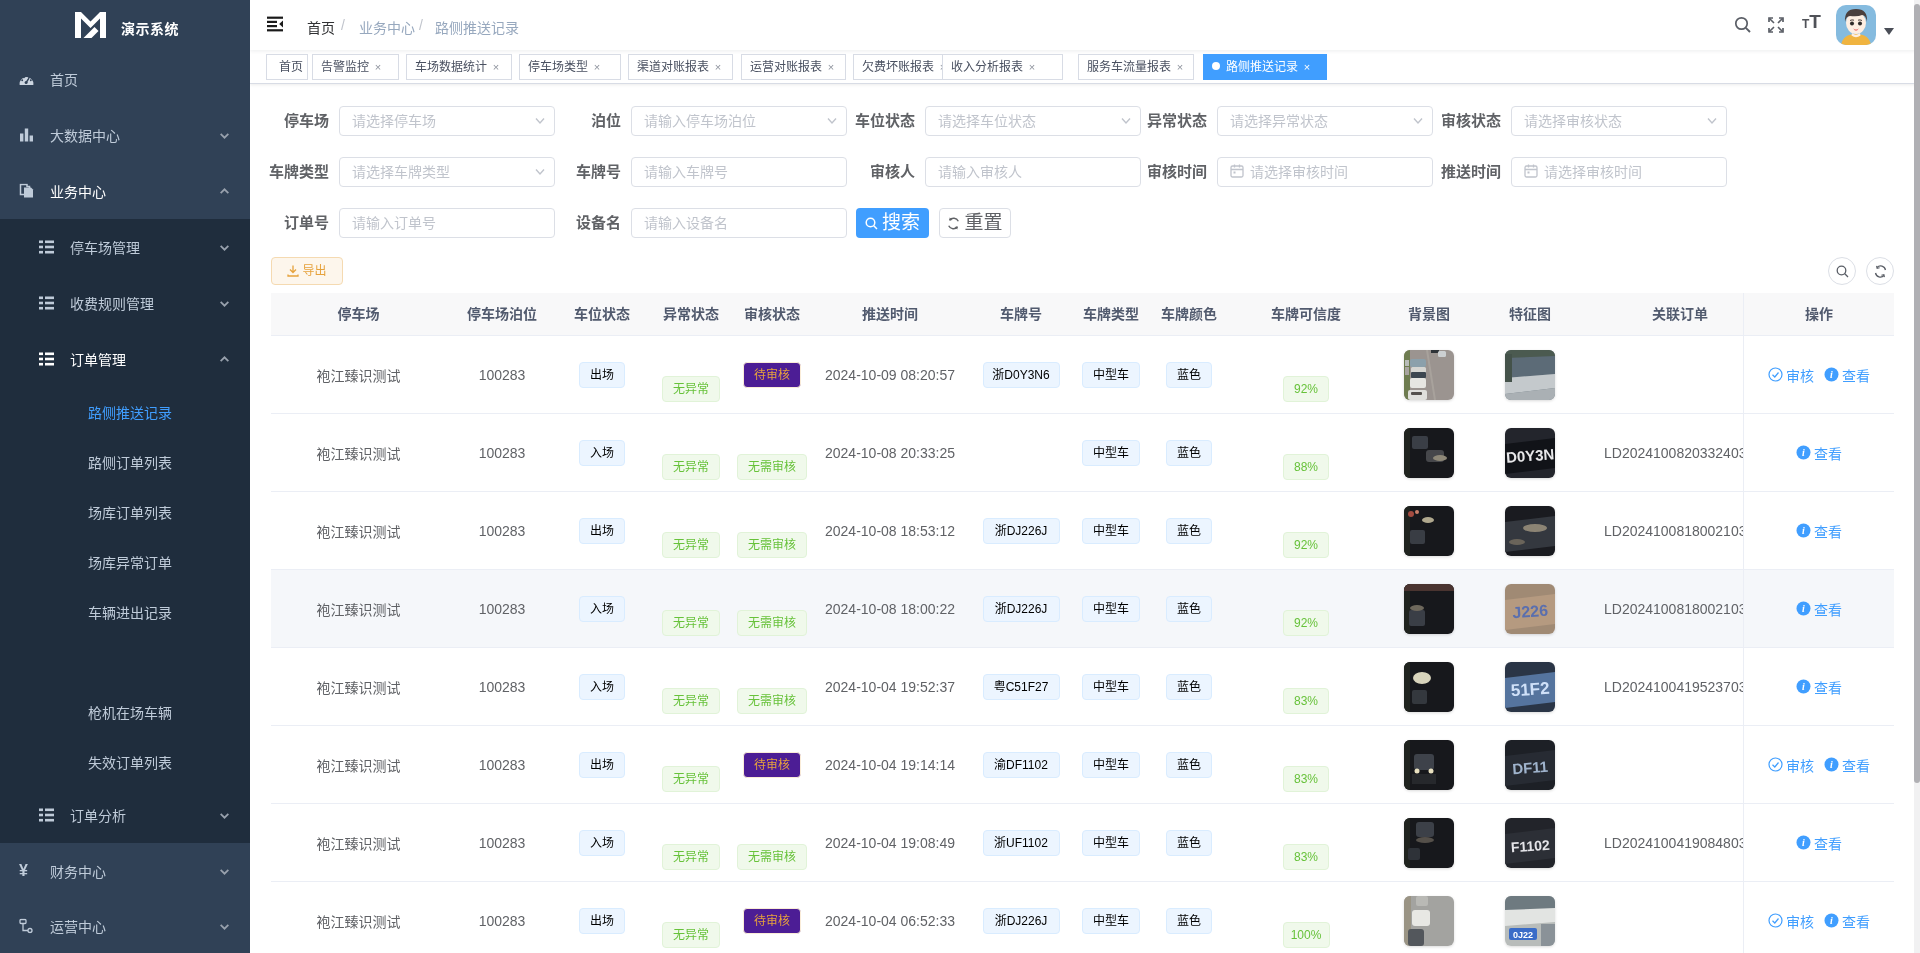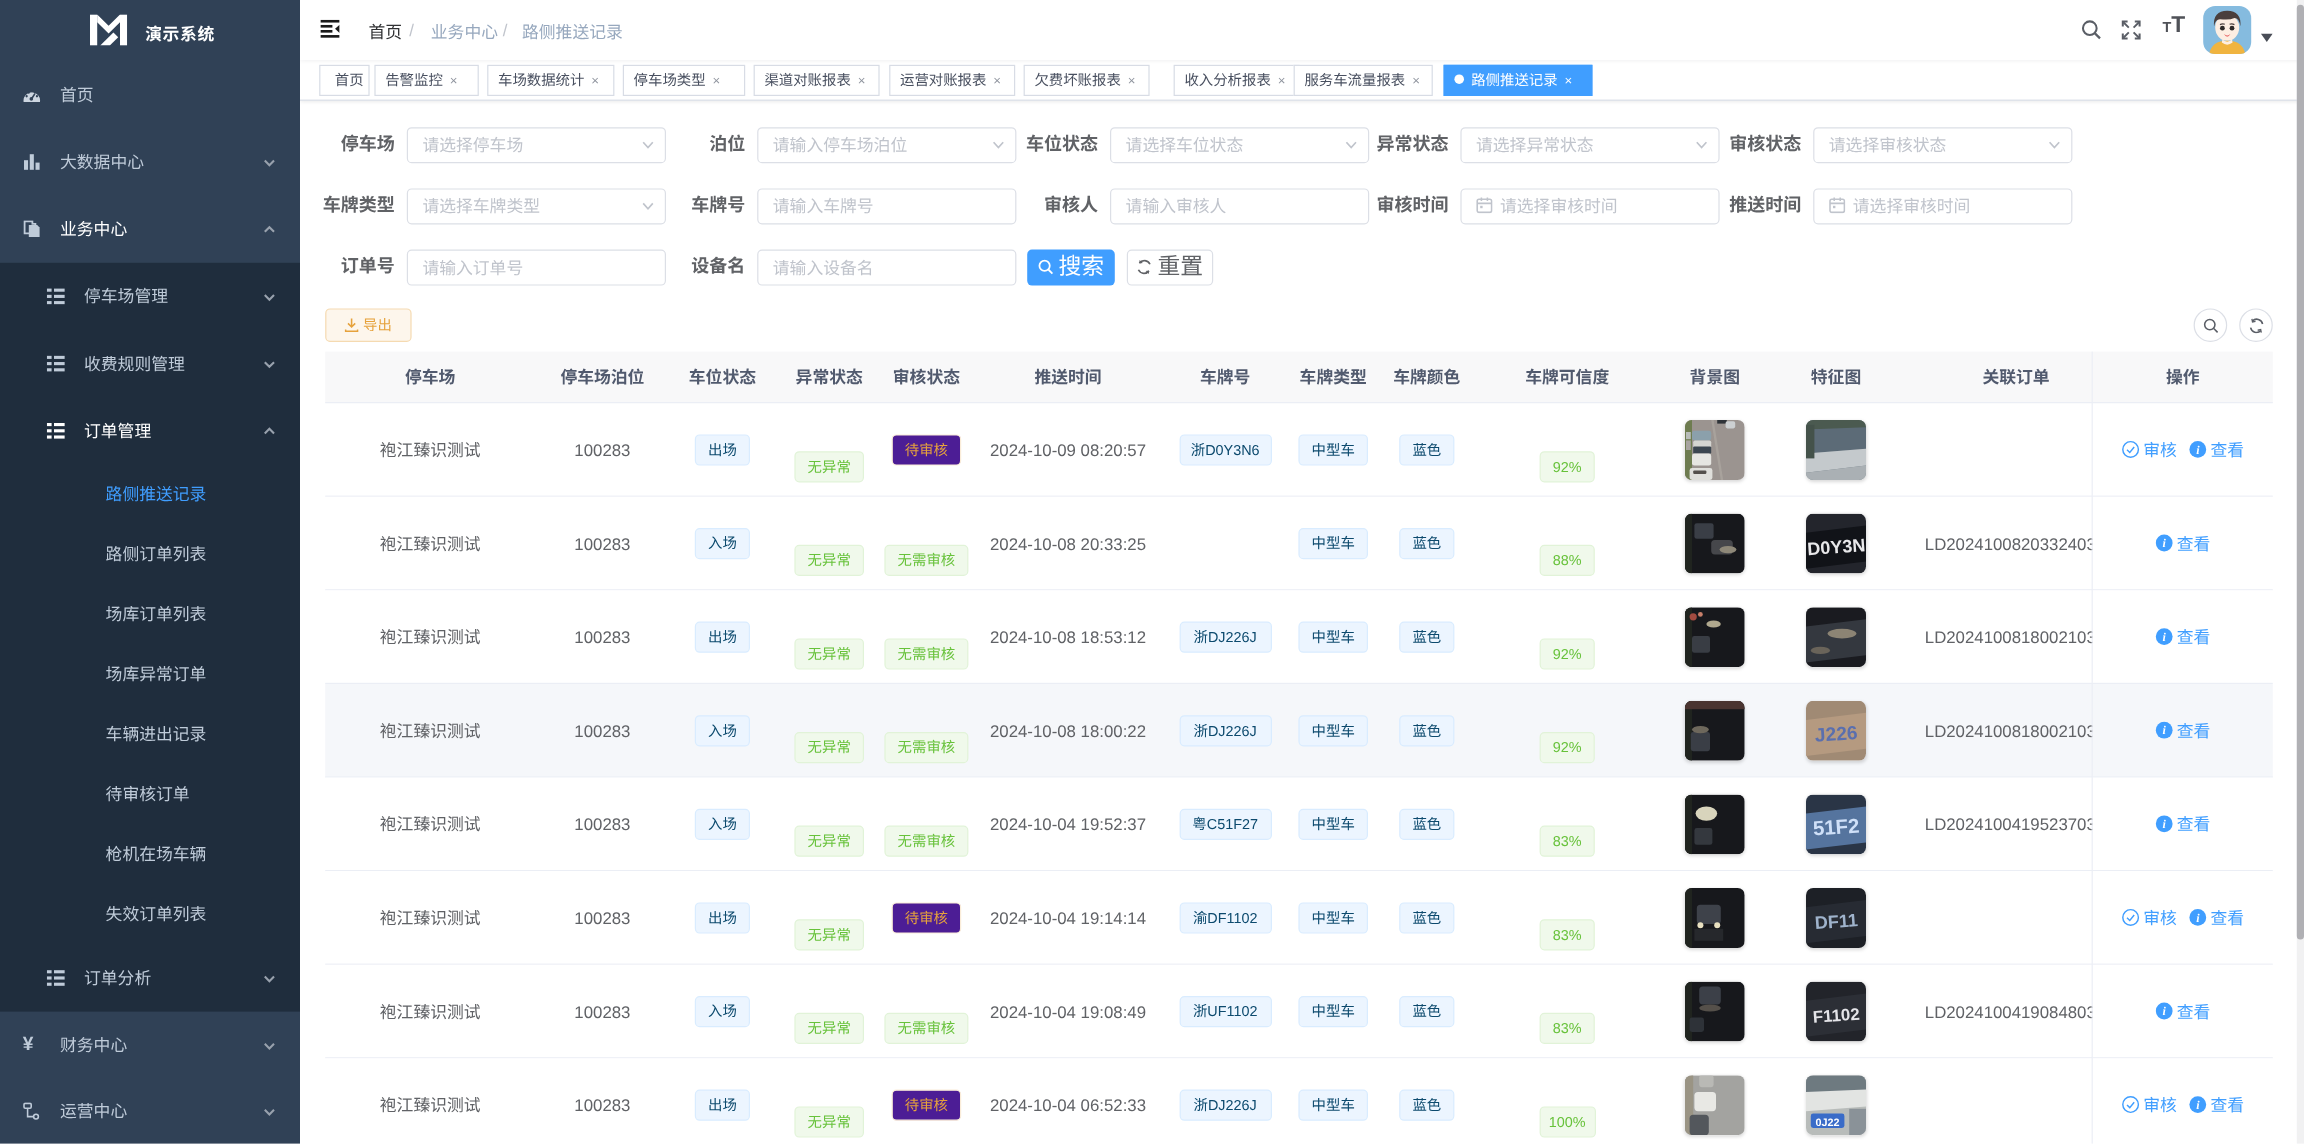--- a/index.html
+++ b/index.html
@@ -33,21 +33,21 @@
 .finput .cal { margin-right:6px; position:relative; top:1px; }
 
 .btn { position:absolute; border-radius:4px; font-size:19px; text-align:center; }
 
 #thead { position:absolute; left:271px; top:293px; width:1623px; height:43px; background:#f8f8f9; border-bottom:1px solid #ebeef5; z-index:2; }
 .hc { position:absolute; top:0; height:42px; line-height:42px; text-align:center; font-size:14px; font-weight:bold; color:#515a6e; }
 .row { position:absolute; left:271px; width:1623px; height:78px; background:#fff; border-bottom:1px solid #ebeef5; }
 .row.gray { background:#f5f7fa; }
 .cell { position:absolute; top:0; height:77px; display:flex; align-items:center; justify-content:center; font-size:14px; color:#606266; }
 .tg { display:inline-block; height:26px; line-height:24px; border:1px solid; border-radius:4px; font-size:12px; text-align:center; }
-.tg.b { background:#ecf5ff; border-color:#d9ecff; color:#0c4a6e; }
+.tg.b { background:#ecf5ff; border-color:#d9ecff; color:#000000; }
 .tg.g { background:#f0f9eb; border-color:#e1f3d8; color:#67c23a;margin-top:28px; }
 .tg.o { background:#4c1d95; border-color:#faecd8; color:#e6a23c; }
 .pic { position:absolute; top:14px; width:50px; height:50px; border-radius:6px; overflow:hidden; box-shadow:0 1px 3px rgba(0,0,0,.15); }
 .ldtxt { position:absolute; left:1333px; top:0; width:140px; height:77px; overflow:hidden; }
 .ldtxt span { position:absolute; left:0; top:31px; font-size:14px; color:#606266; white-space:nowrap; }
 .ops { position:absolute; left:1473px; width:150px; top:0; height:77px; display:flex; align-items:center; justify-content:center; color:#409eff; font-size:14px; white-space:nowrap; }
 .ops svg { margin-right:3px; }
 .ops .sp { display:inline-block; width:10px; }
 #fixline { position:absolute; left:1743px; top:293px; width:1px; height:660px; background:#ebeef5; z-index:3; }
 
@@ -568,21 +568,21 @@
     </svg>
 </div>
 <div id="tagsbar">
   <span class="tag" style="left:16px;width:42px;text-align:center">首页</span>
   <span class="tag" style="left:62px;width:87px">告警监控<span class="x">×</span></span>
   <span class="tag" style="left:156px;width:106px">车场数据统计<span class="x">×</span></span>
   <span class="tag" style="left:269px;width:102px">停车场类型<span class="x">×</span></span>
   <span class="tag" style="left:378px;width:105px">渠道对账报表<span class="x">×</span></span>
   <span class="tag" style="left:491px;width:105px">运营对账报表<span class="x">×</span></span>
   <span class="tag" style="left:603px;width:105px">欠费坏账报表<span class="x">×</span></span>
-  <span class="tag" style="left:728px;width:105px">收入分析报表<span class="x">×</span></span>
+  <span class="tag" style="left:692px;width:121px">收入分析报表<span class="x">×</span></span>
   <span class="tag" style="left:828px;width:116px">服务车流量报表<span class="x">×</span></span>
   <span class="tag on" style="left:953px;width:124px"><span class="dot"></span>路侧推送记录<span class="x">×</span></span>
 </div>
 <div id="sidebar">
   <div id="logo">
     <svg class="abs" style="left:75px;top:12px" width="31" height="26" viewBox="0 0 31 26">
       <rect x="0" y="0" width="6" height="26" fill="#fff"></rect>
       <rect x="25" y="0" width="6" height="26" fill="#fff"></rect>
       <path d="M6 0 L15.5 9.5 L25 0 L25 6.5 L15.5 16 L6 6.5 Z" fill="#fff"></path>
       <path d="M8.5 26 L19.5 15 L23.5 19 L16.5 26 Z" fill="#fff"></path>
@@ -674,23 +674,20 @@
       </div>
     <div class="mi" style="top:268px;height:50px">
         <span class="txt" style="left:88px">场库订单列表</span>
       </div>
     <div class="mi" style="top:318px;height:50px">
         <span class="txt" style="left:88px">场库异常订单</span>
       </div>
     <div class="mi" style="top:368px;height:50px">
         <span class="txt" style="left:88px">车辆进出记录</span>
       </div>
-    <div class="mi" style="top:418px;height:50px">
-        <span class="txt" style="left:88px">待审核订单</span>
-      </div>
     <div class="mi" style="top:468px;height:50px">
         <span class="txt" style="left:88px">枪机在场车辆</span>
       </div>
     <div class="mi" style="top:518px;height:50px">
         <span class="txt" style="left:88px">失效订单列表</span>
       </div>
     <div class="mi" style="top:568px;height:56px">
       <svg class="ic" style="left:39px" width="15" height="14" viewBox="0 0 15 14">
           <rect x="0" y="0.5" width="4" height="2.6" fill="#bfcbd9"></rect>
           <rect x="6" y="0.5" width="9" height="2.6" fill="#bfcbd9"></rect>

